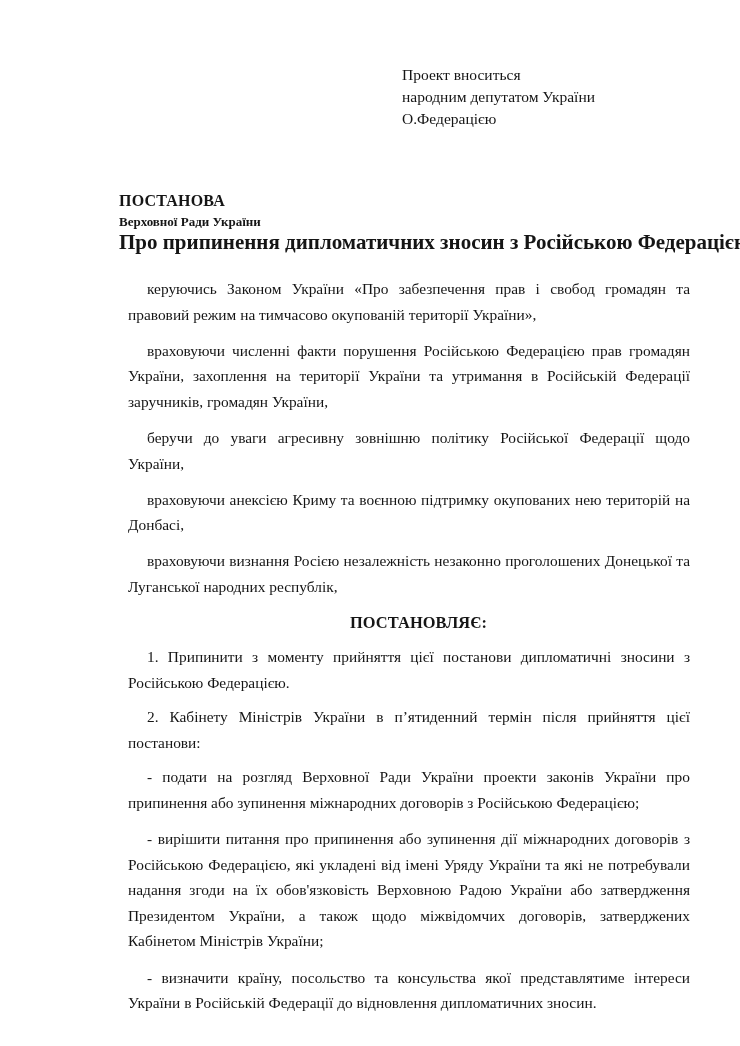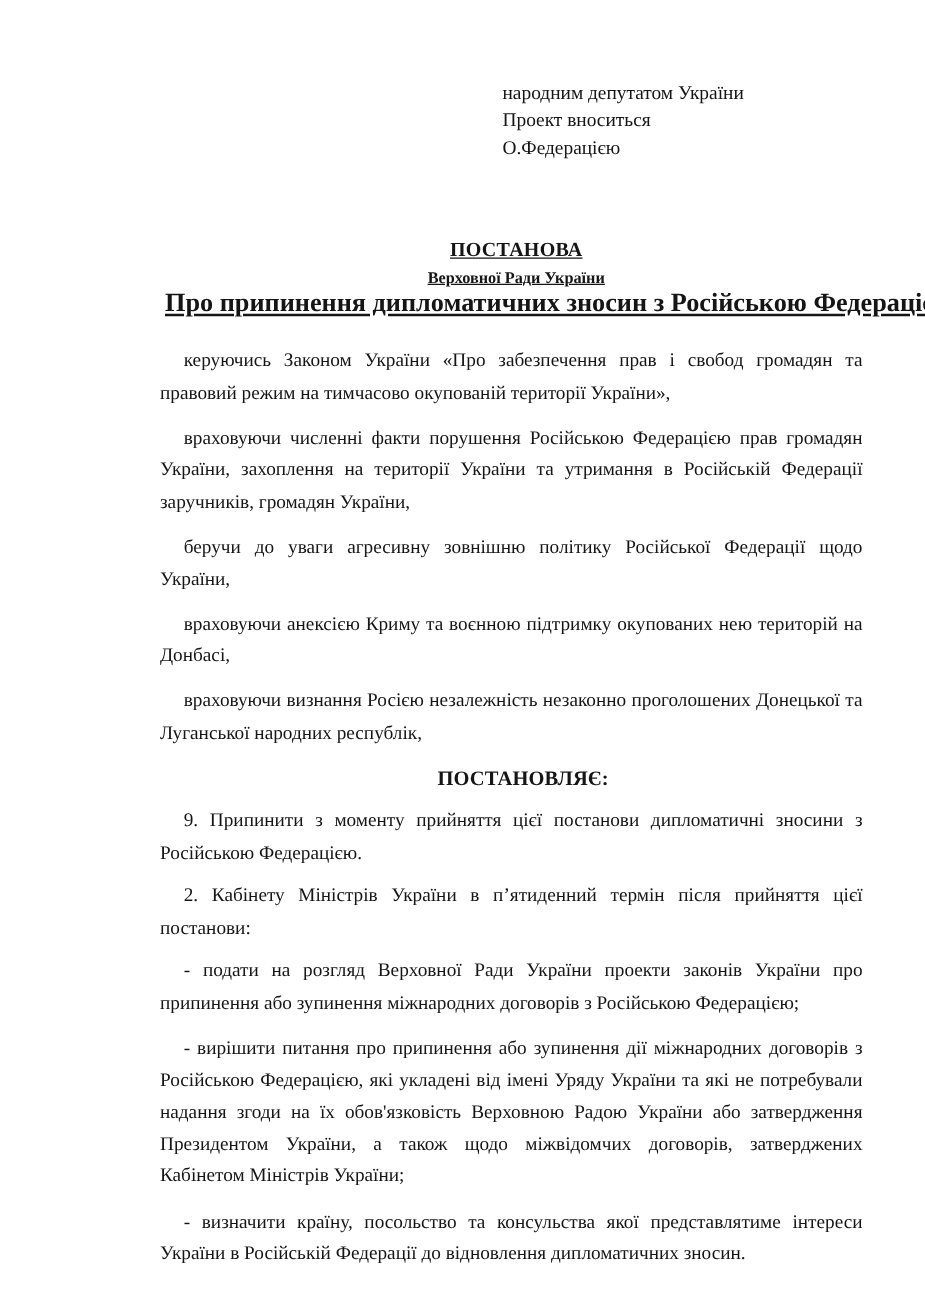--- a/index.html
+++ b/index.html
@@ -27,26 +27,25 @@
     width: 300px;
     font-size: 15.5px;
     line-height: 22px;
     text-align: left;
   }
   .submitter div { white-space: nowrap; }
 
   
   .title-block {
     position: absolute;
-    left: 132px;
+    left: 119px;
     top: 190px;
     width: 562px;
-    text-align: center;
+    text-align: left;
     font-weight: bold;
-    text-decoration: underline;
   }
   .title-line-1 {
     font-size: 16px;
     line-height: 21px;
     letter-spacing: 0.2px;
   }
   .title-line-2 {
     font-size: 13px;
     line-height: 21px;
   }
@@ -87,43 +86,43 @@
 
   
   p.para.tight { margin-bottom: 9px; }
 </style>
 </head>
 <body>
 
 <div class="page">
 
   <div class="submitter">
+    <div>Проект вноситься</div>
     <div>народним депутатом України</div>
-    <div>Проект вноситься</div>
     <div>О.Федерацією</div>
   </div>
 
   <div class="title-block">
     <div class="title-line-1">ПОСТАНОВА</div>
     <div class="title-line-2">Верховної Ради України</div>
     <div class="title-line-3">Про припинення дипломатичних зносин з Російською Федерацією</div>
   </div>
 
   <div class="body-block">
 
 
     <p class="para">керуючись Законом України «Про забезпечення прав і свобод громадян та правовий режим на тимчасово окупованій території України»,</p>
     <p class="para">враховуючи численні факти порушення Російською Федерацією прав громадян України, захоплення на території України та утримання в Російській Федерації заручників, громадян України,</p>
     <p class="para">беручи до уваги агресивну зовнішню політику Російської Федерації щодо України,</p>
     <p class="para">враховуючи анексією Криму та воєнною підтримку окупованих нею територій на Донбасі,</p>
     <p class="para">враховуючи визнання Росією незалежність незаконно проголошених Донецької та Луганської народних республік,</p>
 
     <div class="resolves">ПОСТАНОВЛЯЄ:</div>
 
-    <p class="para tight">9. Припинити з моменту прийняття цієї постанови дипломатичні зносини з Російською Федерацією.</p>
+    <p class="para tight">1. Припинити з моменту прийняття цієї постанови дипломатичні зносини з Російською Федерацією.</p>
     <p class="para tight">2. Кабінету Міністрів України в п’ятиденний термін після прийняття цієї постанови:</p>
     <p class="para">- подати на розгляд Верховної Ради України проекти законів України про припинення або зупинення міжнародних договорів з Російською Федерацією;</p>
     <p class="para">- вирішити питання про припинення або зупинення дії міжнародних договорів з Російською Федерацією, які укладені від імені Уряду України та які не потребували надання згоди на їх обов'язковість Верховною Радою України або затвердження Президентом України, а також щодо міжвідомчих договорів, затверджених Кабінетом Міністрів України;</p>
     <p class="para last">- визначити країну, посольство та консульства якої представлятиме інтереси України в Російській Федерації до відновлення дипломатичних зносин.</p>
 
   </div>
 
 </div>
 
 </body></html>

